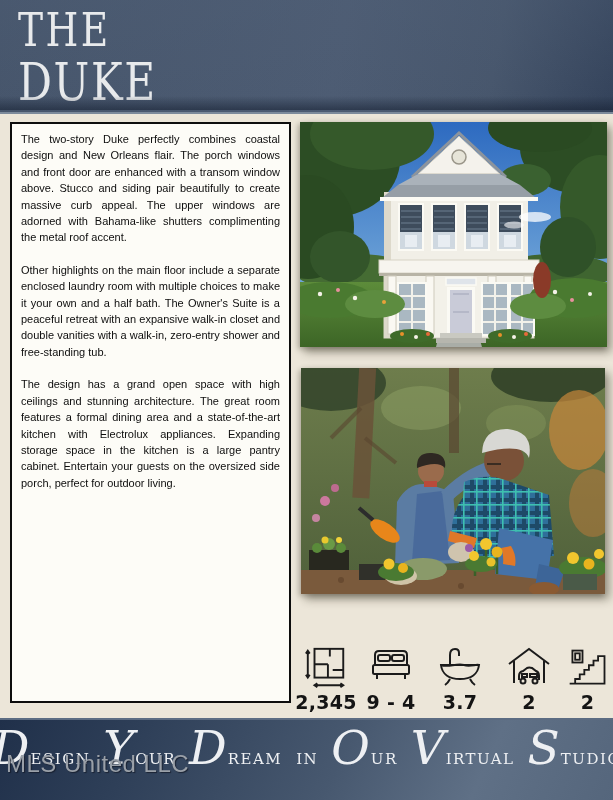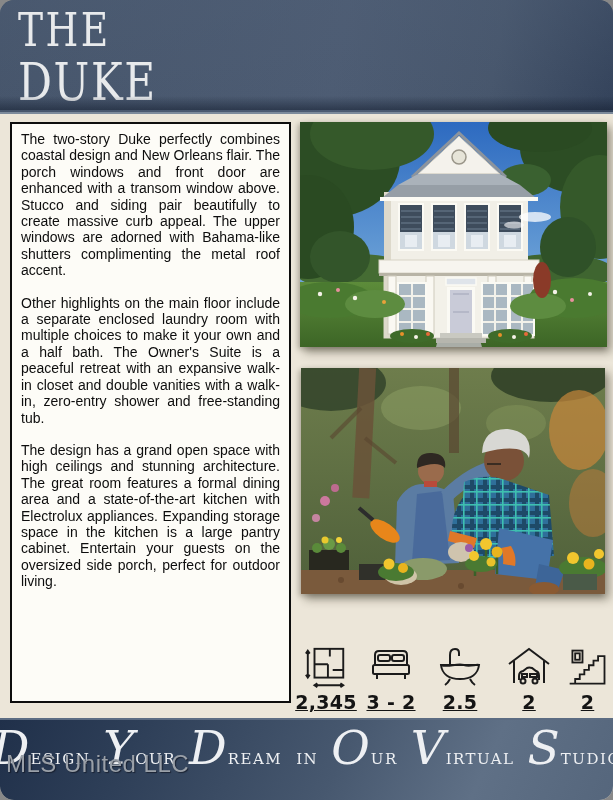--- a/index.html
+++ b/index.html
@@ -1,47 +1,47 @@
 <!DOCTYPE html>
 <html><head>
 <meta charset="utf-8">
 <style>
   html,body{margin:0;padding:0;background:#888;}
   .page{position:relative;width:613px;height:800px;margin:0 auto;overflow:hidden;
         background:linear-gradient(to bottom,#d9cba6 0px,#ece6d9 10px,#ece6d9 100%);
-        font-family:"Liberation Sans",sans-serif;border-radius:14px;}
+        font-family:"Liberation Sans",sans-serif;}
   
   .header{position:absolute;top:0;left:0;width:613px;height:112px;
           background:linear-gradient(to bottom,#50607751 , #50607700),
                      linear-gradient(100deg,#46556b 0%,#4d5c73 55%,#47566c 80%,#33425a 100%);
           background-color:#48576d;
           border-bottom:2px solid #7c8a9b;}
   .header::after{content:"";position:absolute;left:0;right:0;bottom:2px;height:14px;
           background:linear-gradient(to bottom,rgba(20,30,48,0) 0%,rgba(20,30,48,.55) 100%);}
   .title{position:absolute;top:6px;left:18px;color:#e8eaec;font-family:"DejaVu Serif",serif;
          transform:scaleX(.8);transform-origin:left top;line-height:1;}
   .title .l1{font-size:47px;letter-spacing:3px;}
   .title .l2{font-size:53px;letter-spacing:2px;margin-top:2px;}
   
   .textbox{position:absolute;left:10px;top:122px;width:281px;height:581px;box-sizing:border-box;
            background:#fdfcf7;border:2px solid #0d0d0d;padding:7px 9px 0 9px;overflow:hidden;}
-  .textbox p{margin:0 0 16px 0;font-size:14px;line-height:16.4px;color:#0d0d0d;
+  .textbox p{margin:0 0 16px 0;font-size:11px;line-height:16.4px;color:#0d0d0d;
              text-align:justify;font-weight:500;}
   
   .photo{position:absolute;overflow:hidden;
          box-shadow:4px 5px 9px rgba(40,35,20,.45), -2px 2px 5px rgba(40,35,20,.25);}
   .photo svg{display:block;}
   .photo1{left:300px;top:122px;width:307px;height:225px;}
   .photo2{left:301px;top:368px;width:304px;height:226px;}
   
   .stats{position:absolute;left:294px;top:644px;width:319px;display:flex;align-items:flex-end;}
   .stat{display:flex;flex-direction:column;align-items:center;}
   .stat svg{display:block;}
   .stat .val{font-family:"DejaVu Sans",sans-serif;font-weight:700;font-size:19px;color:#141414;
-             margin-top:1px;letter-spacing:0.3px;line-height:1;text-decoration:underline;}
+             margin-top:1px;letter-spacing:0.3px;line-height:1;}
   .s1{width:64px;} .s2{width:66px;} .s3{width:72px;} .s4{width:66px;} .s5{width:51px;}
   
   .footer{position:absolute;left:0;top:718px;width:613px;height:82px;
           background:linear-gradient(115deg,#20304a 0%,#2e3f58 22%,#47586f 55%,#5f7086 78%,#55667c 100%);
           border-top:2px solid #5c6c82;box-sizing:border-box;}
   .tagline{position:absolute;top:4px;left:50%;transform:translateX(-50%);
            display:flex;align-items:baseline;gap:13px;white-space:nowrap;color:#eef0f3;}
   .tagline .word{display:flex;align-items:baseline;}
   .cap{font-family:"DejaVu Serif",serif;font-style:italic;font-size:47px;line-height:1;}
   .rest{font-family:"DejaVu Serif",serif;font-size:15px;text-transform:uppercase;
@@ -309,30 +309,30 @@
       <div class="val">2,345</div>
     </div>
     <div class="stat s2">
       <svg width="48" height="48" viewBox="0 0 48 48" fill="none" stroke="#1b1b1b" stroke-width="2">
         <path d="M8 21 V11 Q8 7 12 7 H36 Q40 7 40 11 V21"></path>
         <rect x="11" y="11" width="12" height="6" rx="2"></rect>
         <rect x="25" y="11" width="12" height="6" rx="2"></rect>
         <rect x="6" y="21" width="36" height="9" rx="1.5"></rect>
         <path d="M10 30 V35 M38 30 V35"></path>
       </svg>
-      <div class="val">3 - 2</div>
+      <div class="val">9 - 4</div>
     </div>
     <div class="stat s3">
       <svg width="48" height="48" viewBox="0 0 48 48" fill="none" stroke="#1b1b1b" stroke-width="2">
         <path d="M14 20 V11 Q14 5 19 5 Q23 5 23 9 V12"></path>
         <path d="M5 21 C12 24 20 19 28 21 C34 23 40 20 43 21"></path>
         <path d="M5 21 C6 30 13 35 24 35 C35 35 42 30 43 21 Z"></path>
         <path d="M14 35 Q12 39 9 41 M34 35 Q36 39 39 41"></path>
       </svg>
-      <div class="val">2.5</div>
+      <div class="val">3.7</div>
     </div>
     <div class="stat s4">
       <svg width="48" height="48" viewBox="0 0 48 48" fill="none" stroke="#1b1b1b" stroke-width="2">
         <path d="M4 20 L24 5 L44 20"></path>
         <path d="M9 17 V39 M39 17 V39"></path>
         <path d="M14 36 V32 Q14 28 18 27 L22 24 Q24 23 27 24 L31 27 Q34 28 34 32 V36"></path>
         <rect x="17" y="30" width="5" height="3"></rect>
           <rect x="25" y="30" width="7" height="3"></rect>
         <circle cx="18" cy="37" r="2.5"></circle>
           <circle cx="30" cy="37" r="2.5"></circle>

